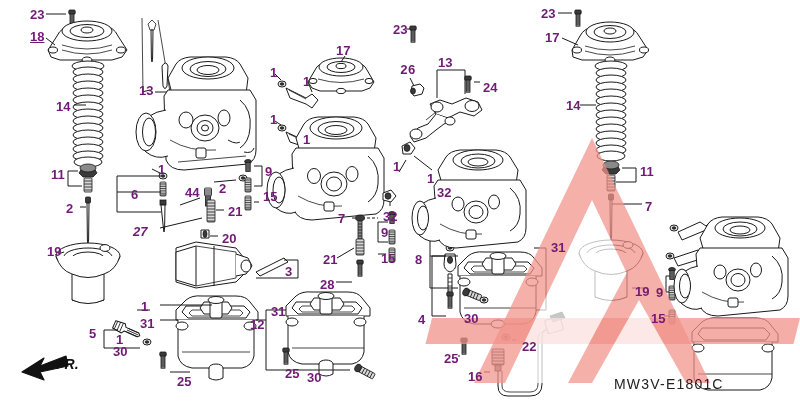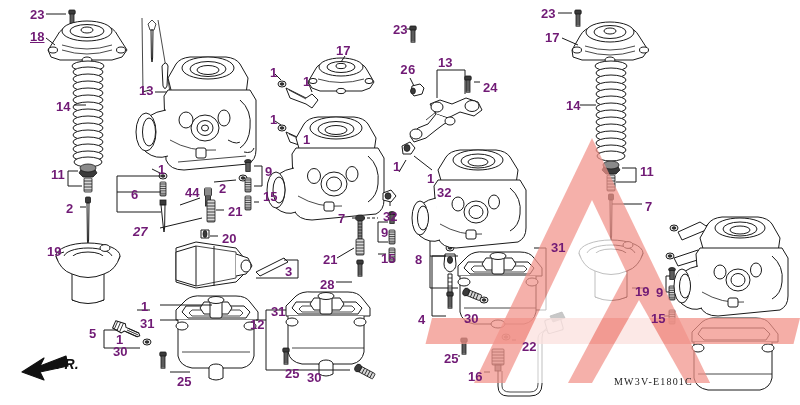--- a/index.html
+++ b/index.html
@@ -9,22 +9,22 @@
     position:relative;width:800px;height:405px;background:#ffffff;
     overflow:hidden;
   }
   #svgroot{position:absolute;left:0;top:0;width:800px;height:405px;}
   .lbl{
     position:absolute;font-family:"Liberation Sans",sans-serif;
     font-weight:bold;color:#701a75;font-size:13px;line-height:1;
     white-space:nowrap;z-index:40;
   }
   .code{
-    position:absolute;font-family:Liberation Serif, serif;
-    font-size:10px;letter-spacing:1.2px;color:#222;z-index:40;white-space:nowrap;
+    position:absolute;font-family:Liberation Sans, sans-serif;
+    font-size:14px;letter-spacing:1.2px;color:#222;z-index:40;white-space:nowrap;
   }
   .frtag{
     position:absolute;font-family:"Liberation Sans",sans-serif;
     font-weight:bold;font-size:14px;font-style:italic;color:#111;z-index:40;
   }
   
   #wm-m{
     position:absolute;left:474px;top:138px;width:300px;height:250px;
     z-index:5;pointer-events:none;opacity:.72;
   }

